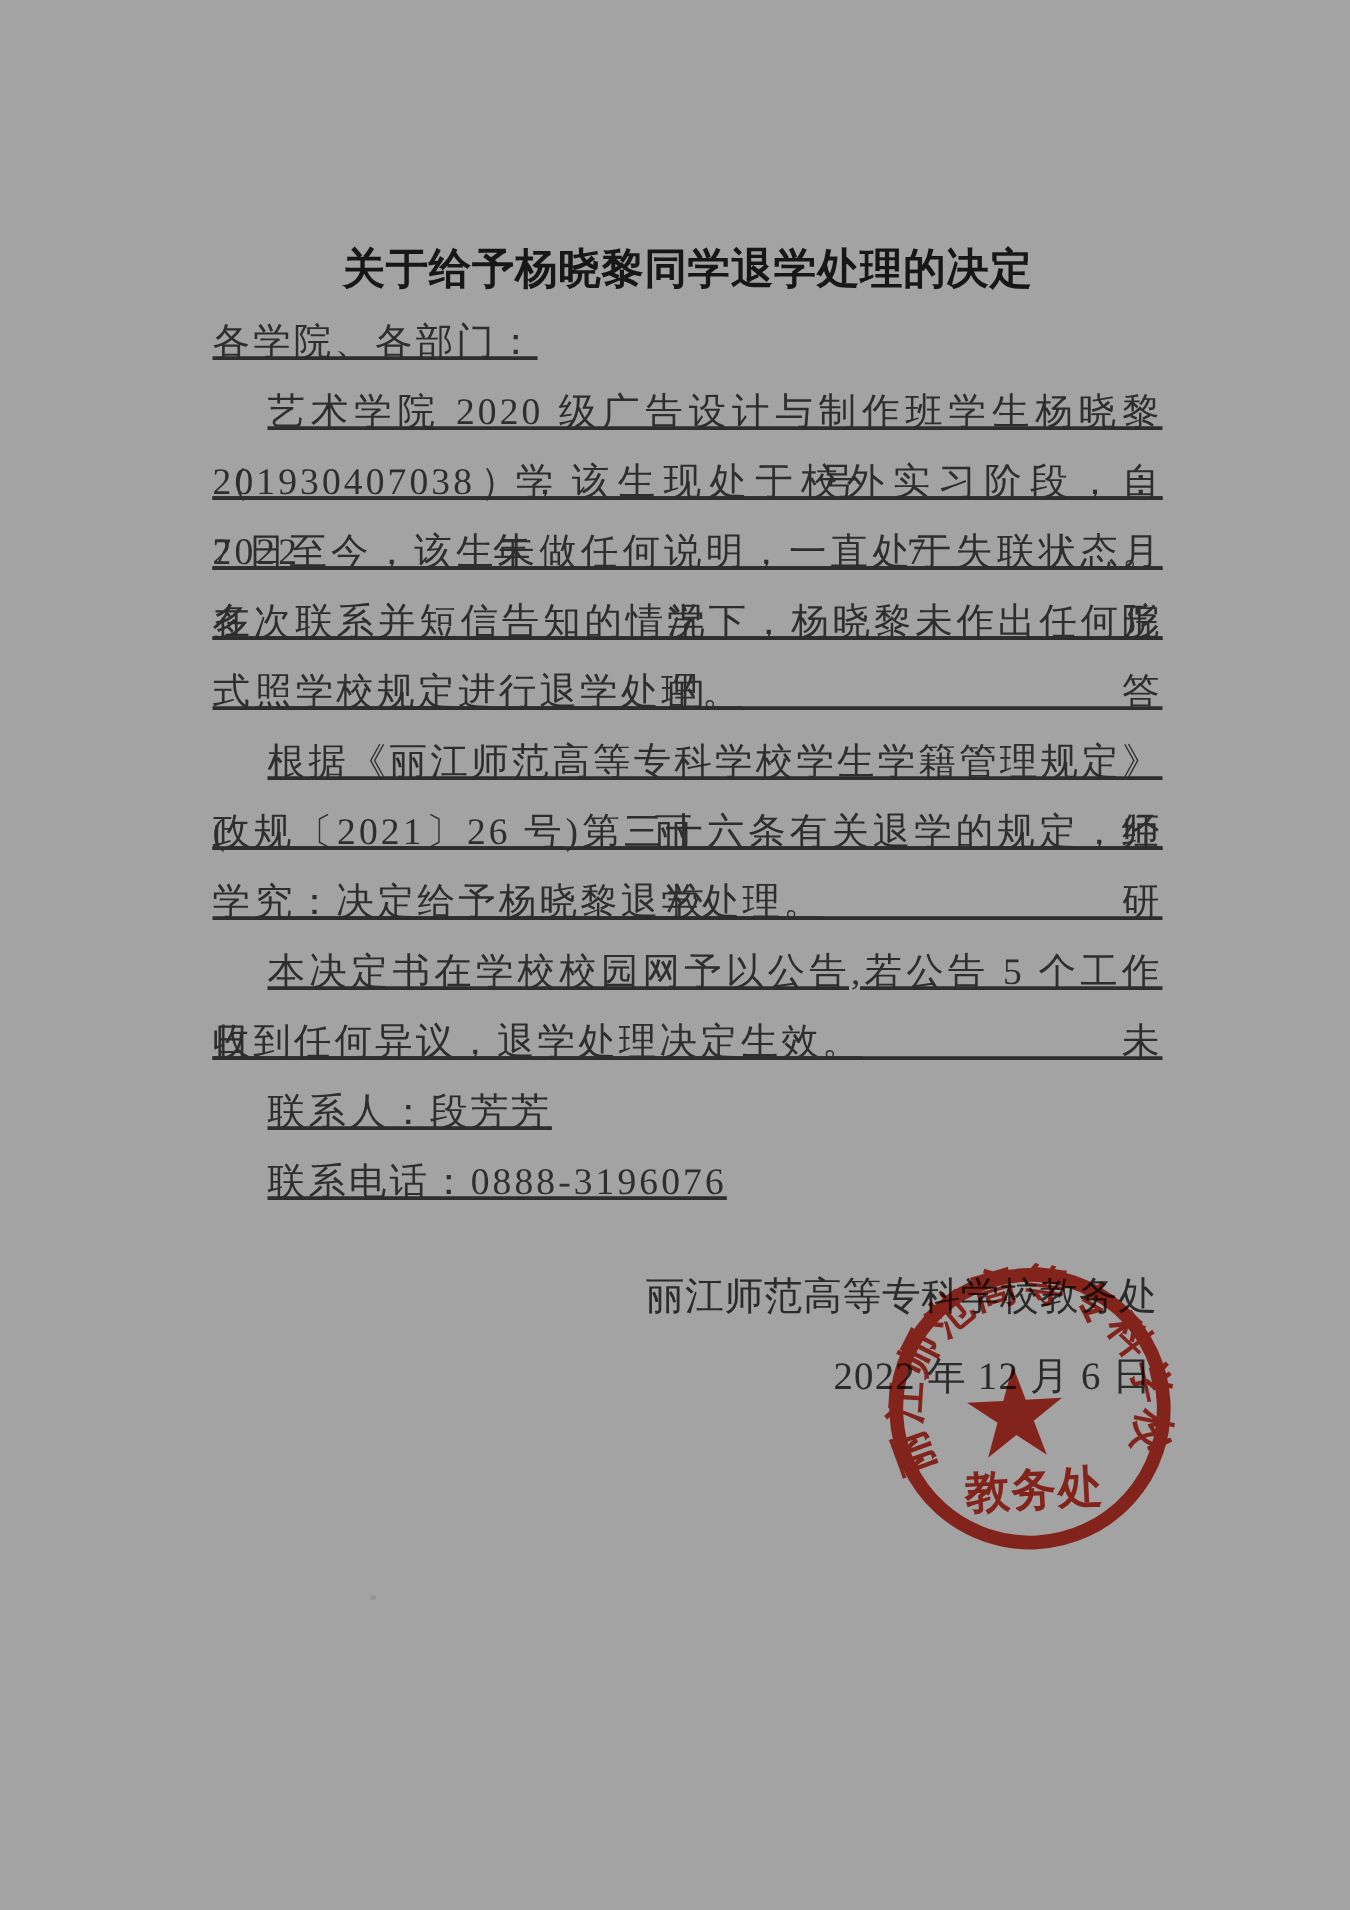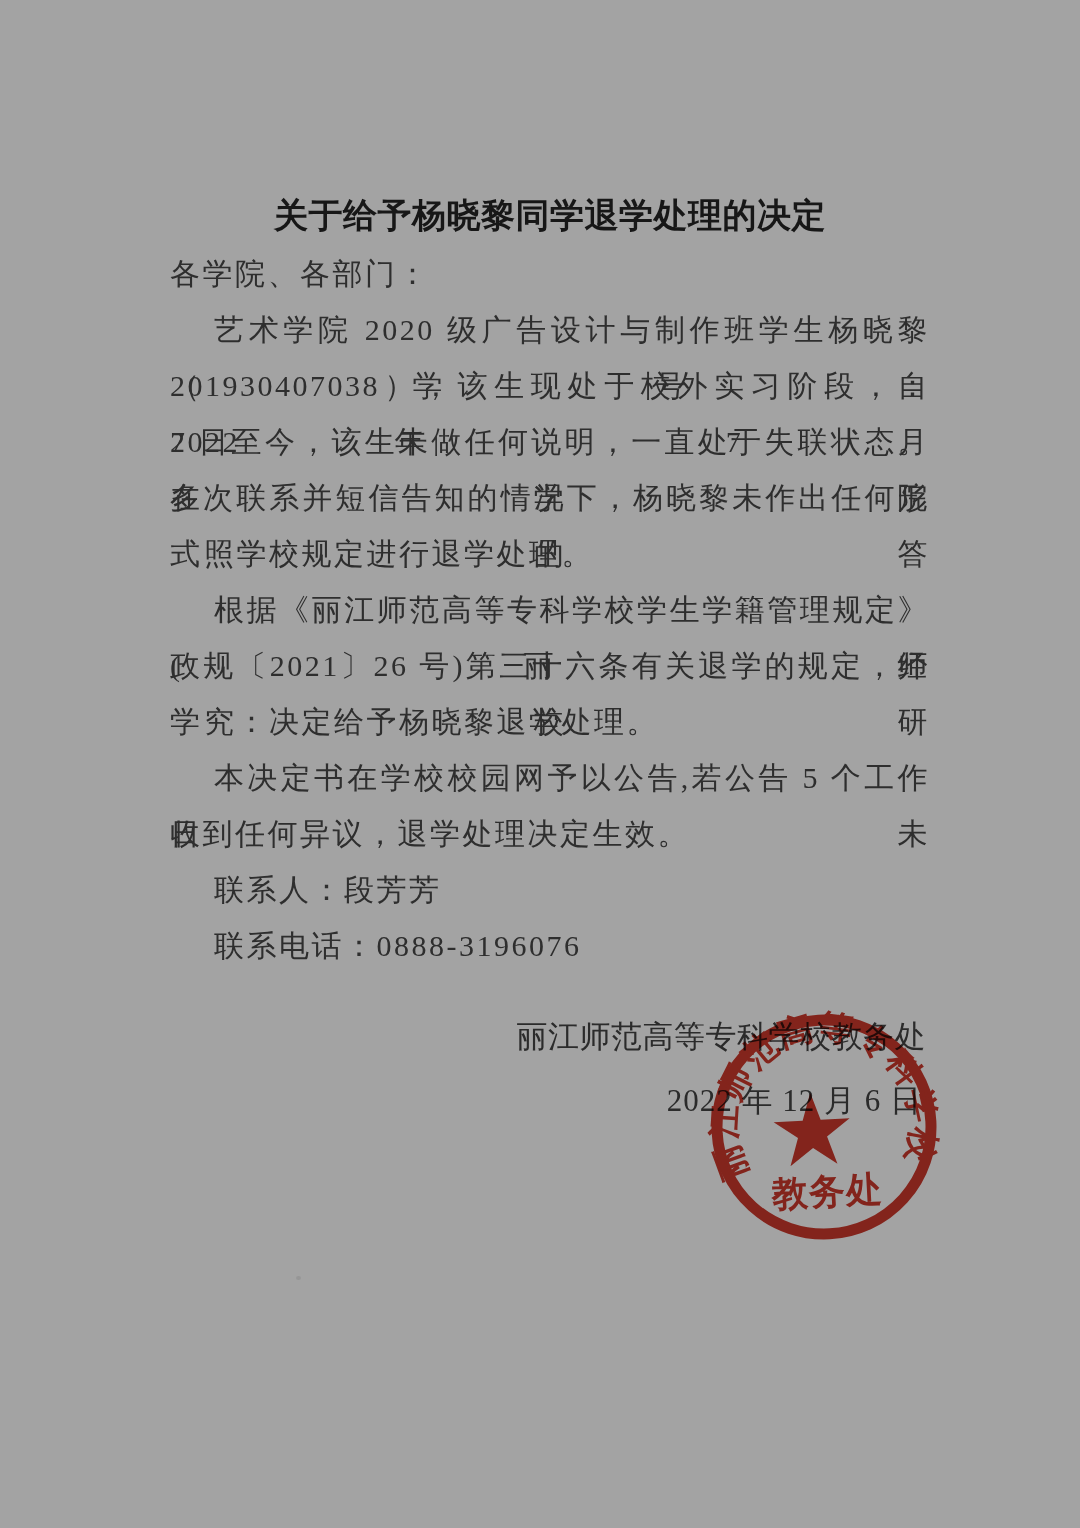--- a/index.html
+++ b/index.html
@@ -34,20 +34,21 @@
     color: #171717;
     white-space: nowrap;
   }
   .line {
     height: 56px;
     line-height: 56px;
     font-size: 30px;
     letter-spacing: 2.5px;
     white-space: nowrap;
     color: #2e2e2e;
+    text-decoration: underline;
   }
   .line.justify {
     white-space: normal;
     text-align: justify;
     text-align-last: justify;
   }
   .line.indent {
     text-indent: 44px;
   }
   .line.indent-sm {

